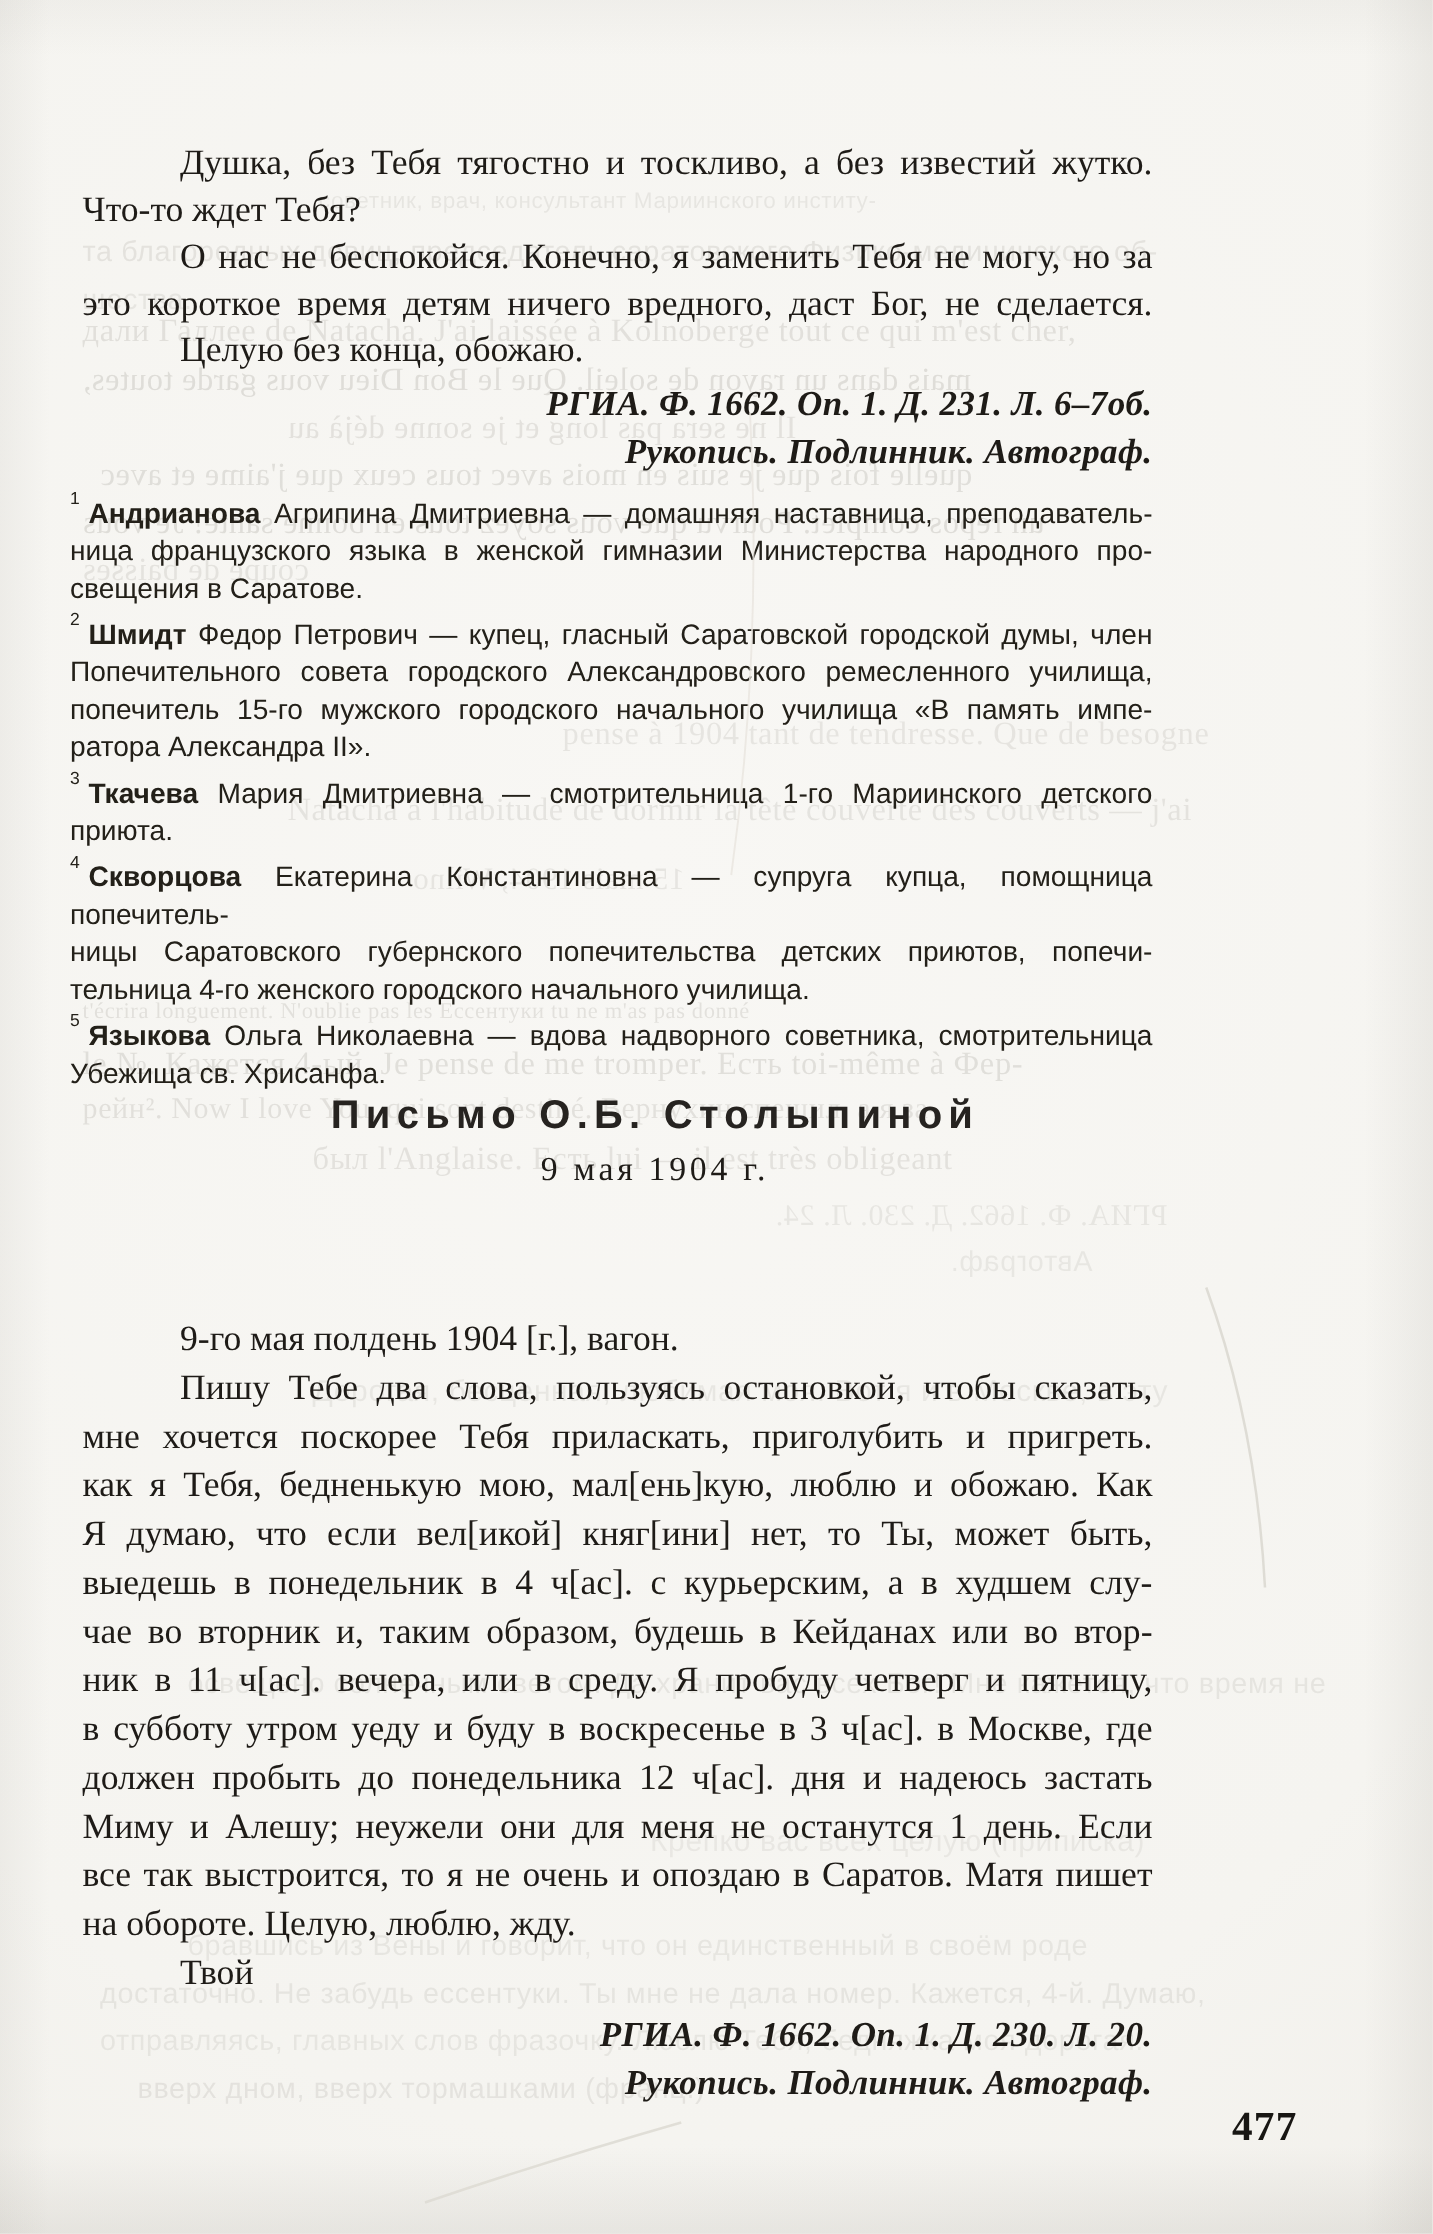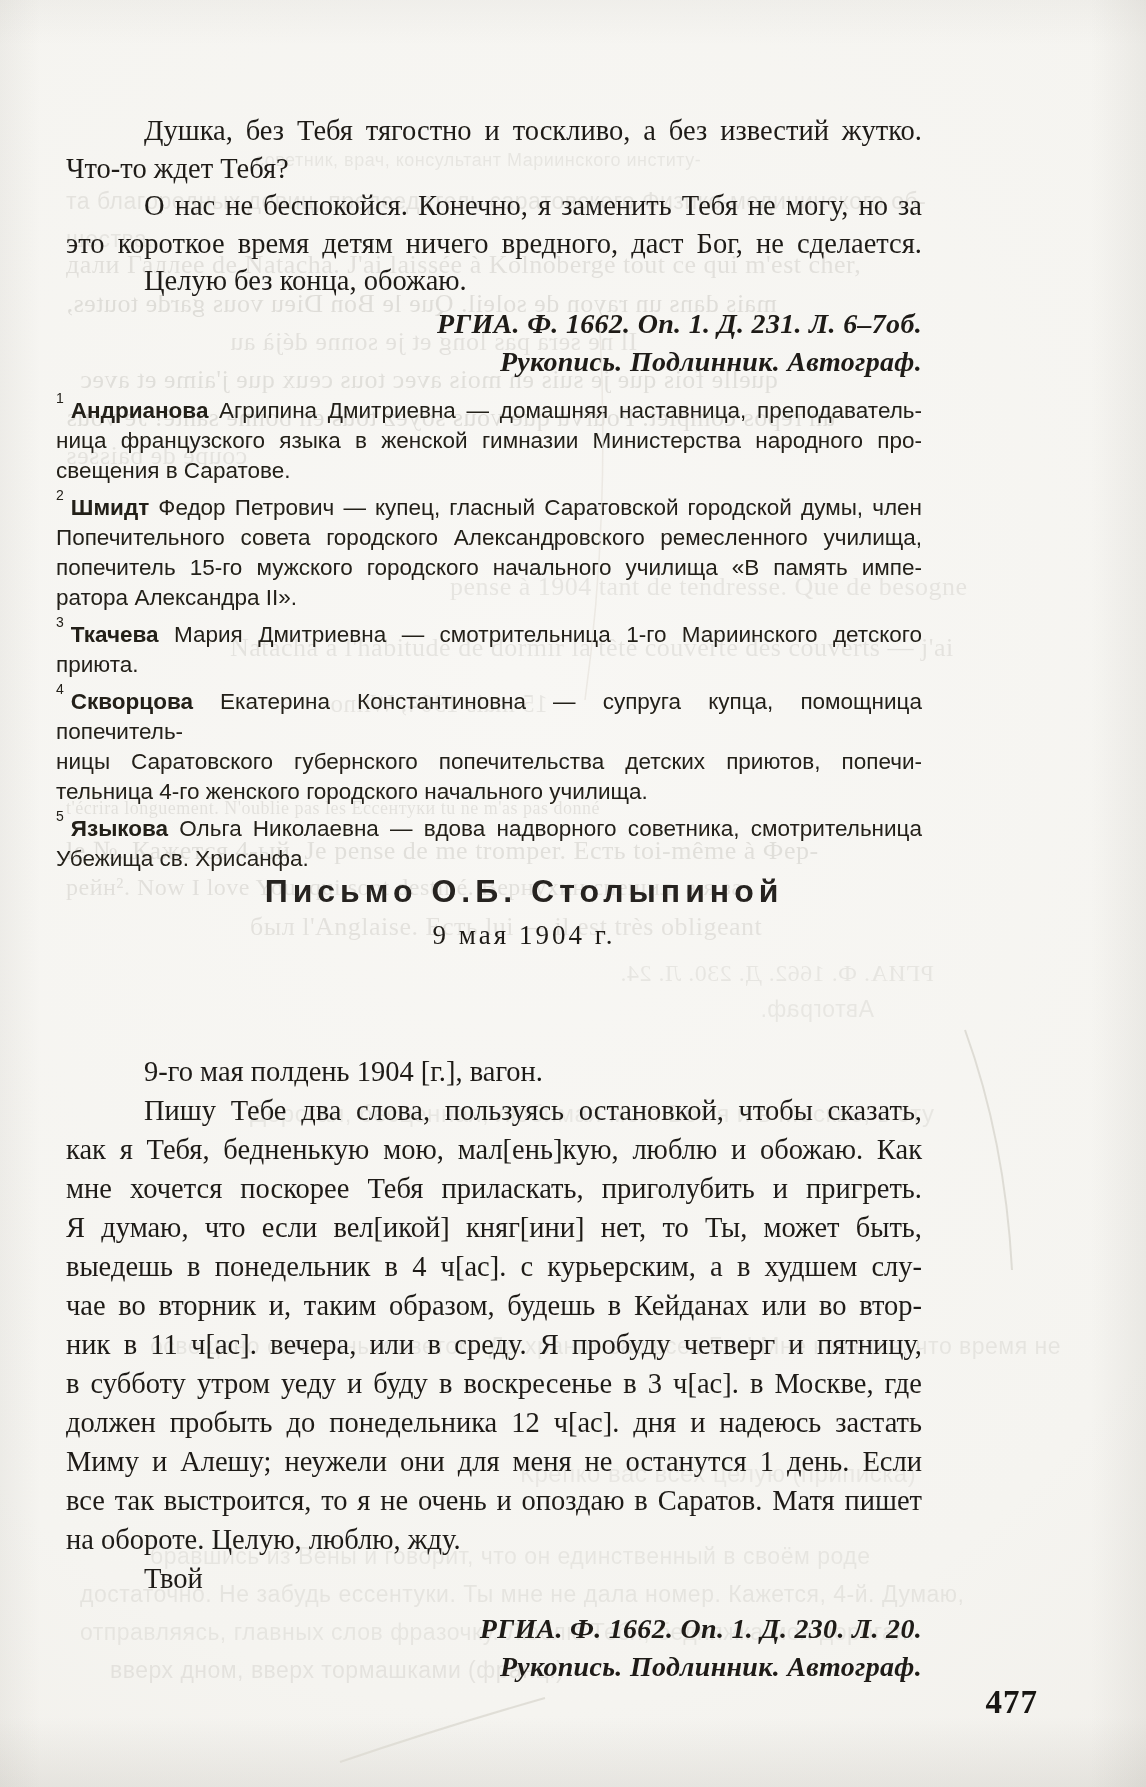--- a/index.html
+++ b/index.html
@@ -154,22 +154,22 @@
       </section>
 
     <div class="block" id="headgroup">
       <h1 id="letter-title">Письмо О.Б. Столыпиной</h1>
       <div id="letter-date">9 мая 1904 г.</div>
     </div>
 
     <section class="block" id="letter-paras">
         <div class="line ind">9-го мая полдень 1904 [г.], вагон.</div>
         <div class="line j ind">Пишу Тебе два слова, пользуясь остановкой, чтобы сказать,</div>
+        <div class="line j">мне хочется поскорее Тебя приласкать, приголубить и пригреть.</div>
         <div class="line j">как я Тебя, бедненькую мою, мал[ень]кую, люблю и обожаю. Как</div>
-        <div class="line j">мне хочется поскорее Тебя приласкать, приголубить и пригреть.</div>
         <div class="line j">Я думаю, что если вел[икой] княг[ини] нет, то Ты, может быть,</div>
         <div class="line j">выедешь в понедельник в 4 ч[ас]. с курьерским, а в худшем слу-</div>
         <div class="line j">чае во вторник и, таким образом, будешь в Кейданах или во втор-</div>
         <div class="line j">ник в 11 ч[ас]. вечера, или в среду. Я пробуду четверг и пятницу,</div>
         <div class="line j">в субботу утром уеду и буду в воскресенье в 3 ч[ас]. в Москве, где</div>
         <div class="line j">должен пробыть до понедельника 12 ч[ас]. дня и надеюсь застать</div>
         <div class="line j">Миму и Алешу; неужели они для меня не останутся 1 день. Если</div>
         <div class="line j">все так выстроится, то я не очень и опоздаю в Саратов. Матя пишет</div>
         <div class="line">на обороте. Целую, люблю, жду.</div>
         <div class="line ind">Твой</div>

